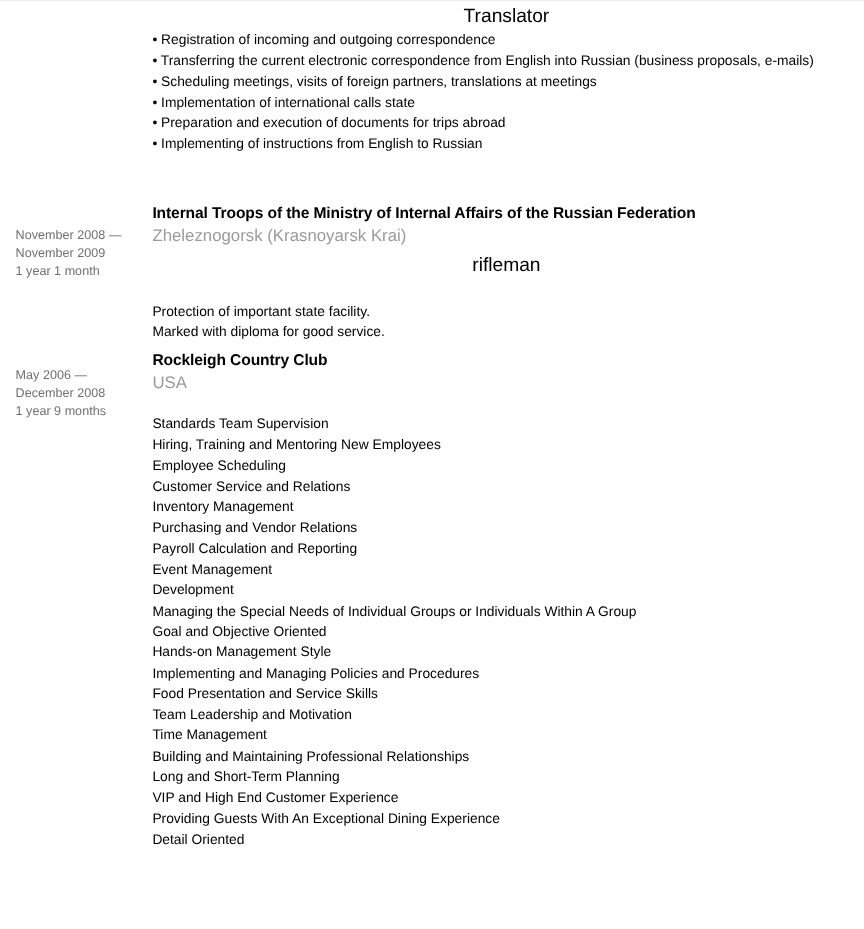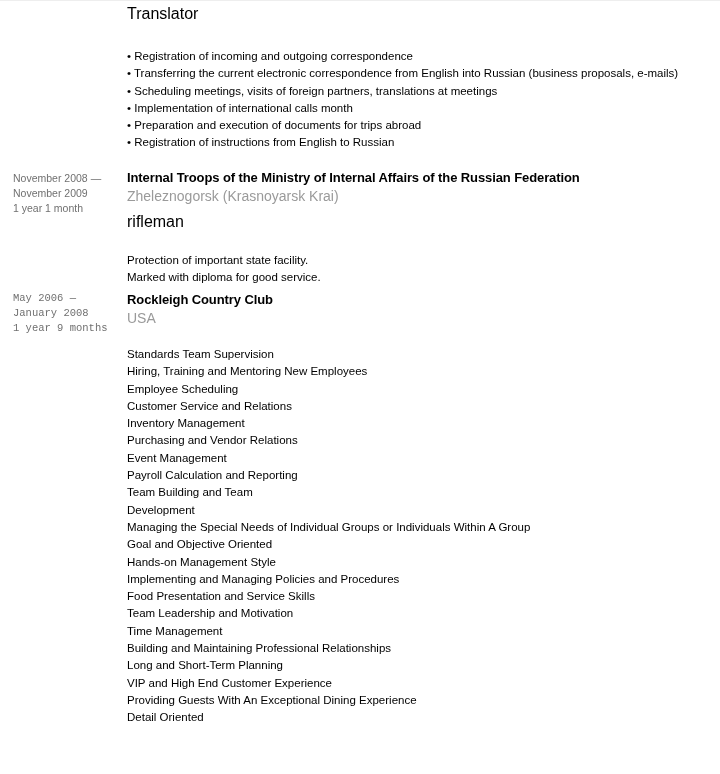--- a/index.html
+++ b/index.html
@@ -9,80 +9,79 @@
   }
   .top-border { position: absolute; left: 0; top: 0; width: 720px; height: 1px; background: #eeeeee; }
   .entry { position: absolute; left: 0; width: 720px; }
   .dates {
     position: absolute; left: 13px; width: 110px;
     font-size: 10.5px; line-height: 15px; color: #707070;
   }
   .content { position: absolute; left: 127px; width: 590px; }
   .company { font-size: 13px; font-weight: bold; line-height: 20px; white-space: nowrap; letter-spacing: -0.1px; }
   .location { font-size: 14px; color: #9a9a9a; line-height: 16px; margin-top: 0px; }
-  .position { font-size: 16px; line-height: 20px; margin-top: 8px; }
+  .position { font-size: 16px; line-height: 20px; margin-top: 8px; text-align: center; }
   .desc { font-size: 11.5px; line-height: 17.3px; margin-top: 20px; }
   .desc div { white-space: nowrap; }
   .desc .wrap { white-space: normal; width: 560px; }
 </style>
 </head>
 <body>
 
 <div class="top-border"></div>
 
 <div class="entry" style="top:4px;">
   <div class="content">
     <div class="position" style="margin-top:0;">Translator</div>
-    <div class="desc" style="margin-top:24px;">
+    <div class="desc" style="margin-top:2px;">
       <div>• Registration of incoming and outgoing correspondence</div>
       <div class="wrap">• Transferring the current electronic correspondence from English into Russian (business proposals, e-mails)</div>
       <div>• Scheduling meetings, visits of foreign partners, translations at meetings</div>
-      <div>• Implementation of international calls month</div>
+      <div>• Implementation of international calls state</div>
       <div>• Preparation and execution of documents for trips abroad</div>
-      <div>• Registration of instructions from English to Russian</div>
+      <div>• Implementing of instructions from English to Russian</div>
     </div>
   </div>
 </div>
 
 <div class="entry" style="top:168px;">
-  <div class="dates" style="top:3px;">
+  <div class="dates" style="top:21px;">
     <div>November 2008 —</div>
     <div>November 2009</div>
     <div>1 year 1 month</div>
   </div>
   <div class="content">
     <div class="company">Internal Troops of the Ministry of Internal Affairs of the Russian Federation</div>
     <div class="location">Zheleznogorsk (Krasnoyarsk Krai)</div>
     <div class="position">rifleman</div>
     <div class="desc">
       <div>Protection of important state facility.</div>
       <div>Marked with diploma for good service.</div>
     </div>
   </div>
 </div>
 
 <div class="entry" style="top:290px;">
-  <div class="dates" style="top:1px;font-family:Liberation Mono, monospace;">
+  <div class="dates" style="top:16px;">
     <div>May 2006 —</div>
-    <div>January 2008</div>
+    <div>December 2008</div>
     <div>1 year 9 months</div>
   </div>
   <div class="content">
     <div class="company">Rockleigh Country Club</div>
     <div class="location">USA</div>
     <div class="desc" id="rockleigh-desc">
         <div>Standards Team Supervision</div>
         <div>Hiring, Training and Mentoring New Employees</div>
         <div>Employee Scheduling</div>
         <div>Customer Service and Relations</div>
         <div>Inventory Management</div>
         <div>Purchasing and Vendor Relations</div>
+        <div>Payroll Calculation and Reporting</div>
         <div>Event Management</div>
-        <div>Payroll Calculation and Reporting</div>
-        <div>Team Building and Team</div>
         <div>Development</div>
         <div>Managing the Special Needs of Individual Groups or Individuals Within A Group</div>
         <div>Goal and Objective Oriented</div>
         <div>Hands-on Management Style</div>
         <div>Implementing and Managing Policies and Procedures</div>
         <div>Food Presentation and Service Skills</div>
         <div>Team Leadership and Motivation</div>
         <div>Time Management</div>
         <div>Building and Maintaining Professional Relationships</div>
         <div>Long and Short-Term Planning</div>

